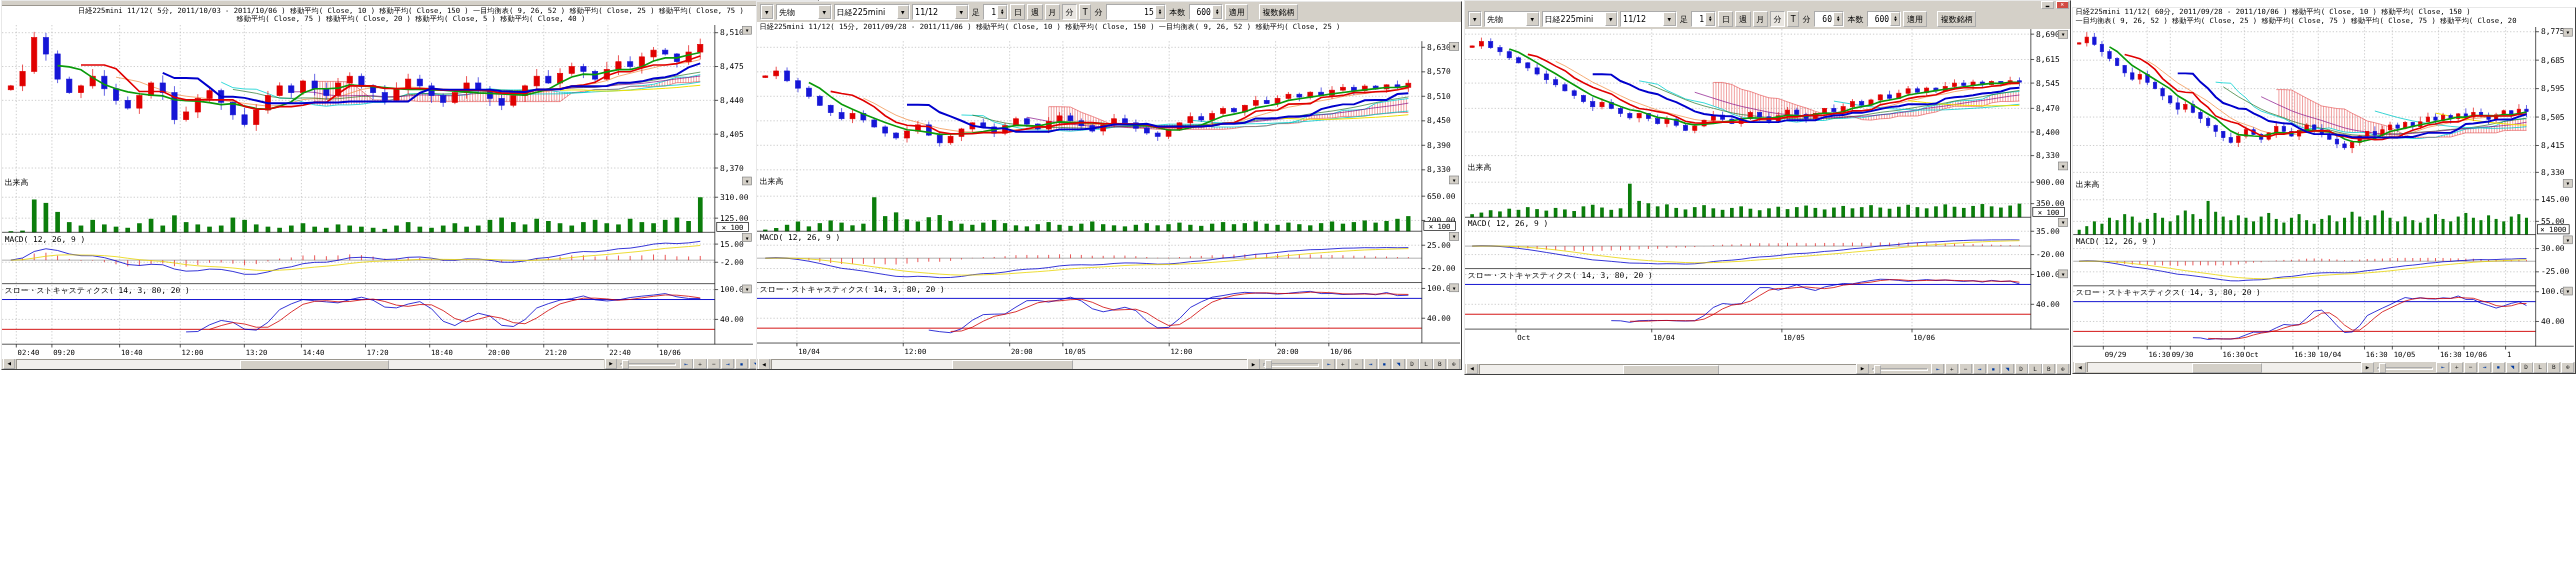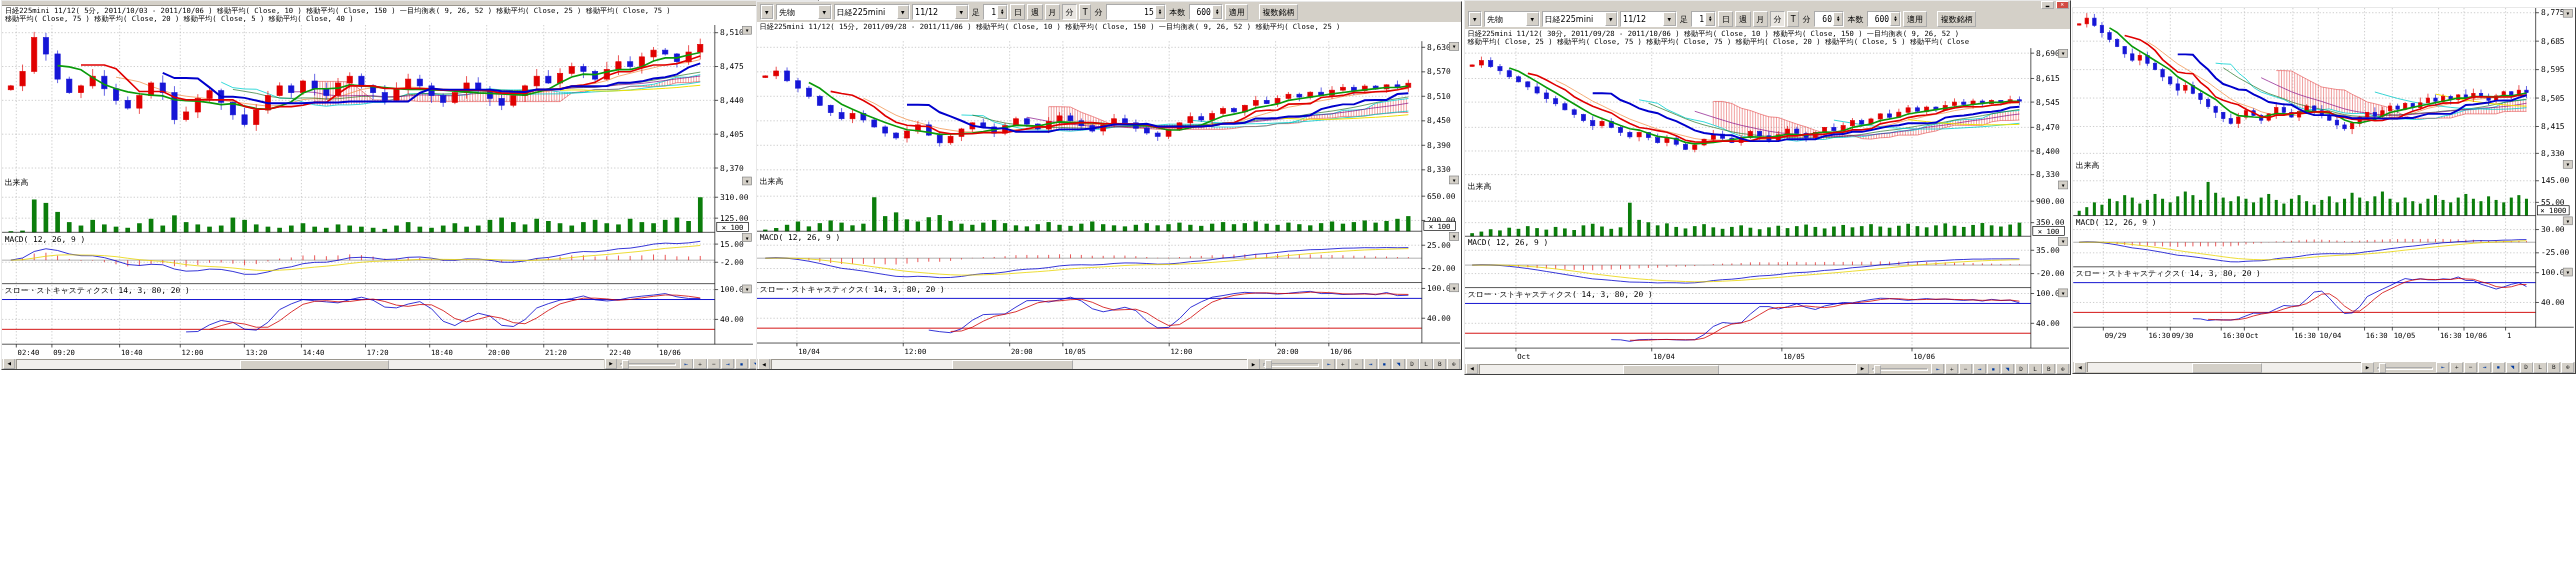--- a/index.html
+++ b/index.html
@@ -47,21 +47,21 @@
   .msthumb{position:absolute;left:4.6px;top:0.7px;width:4.6px;height:7.2px;
            background:#d4d0c8;border:0.7px outset #fff}
   .mbtn{width:11.2px;height:9.2px;flex:0 0 11.2px;border:0.7px outset #fff;background:#d4d0c8;
         font-size:6px;line-height:8px;display:flex;align-items:center;justify-content:center;
         color:#1a1a1a;font-family:"DejaVu Sans Mono",monospace}
 </style>
 </head>
 <body>
 
 <div id="root">
-    <div class="panel" style="left: 1.3px; top: 0px; width: 818px; height: 370px;">
+    <div class="panel" style="left: 1.3px; top: 0px; width: 818px; height: 370px; text-align: center;">
       <div class="topsliver"></div>
       <div class="header">
         <div>日経225mini 11/12( 5分, 2011/10/03 - 2011/10/06 )  移動平均( Close, 10 )  移動平均( Close, 150 )  一目均衡表( 9, 26, 52 )  移動平均( Close, 25 )  移動平均( Close, 75 )</div>
         <div>移動平均( Close, 75 )  移動平均( Close, 20 )  移動平均( Close, 5 )  移動平均( Close, 40 )</div>
       </div>
       <div class="chartwrap">
         <svg width="751" height="335" xmlns="http://www.w3.org/2000/svg" style="display:block" viewBox="0 0 1141 509">
           <line x1="21.7" y1="0" x2="21.7" y2="485" stroke="#b4b4b4" stroke-width="1" stroke-dasharray="2,3"></line>
           <line x1="75.8" y1="0" x2="75.8" y2="485" stroke="#b4b4b4" stroke-width="1" stroke-dasharray="2,3"></line>
           <line x1="178.7" y1="0" x2="178.7" y2="485" stroke="#b4b4b4" stroke-width="1" stroke-dasharray="2,3"></line>
@@ -1218,24 +1218,20 @@
           <div class="sval" style="width: 20px;">600</div>
           <div class="spinner">
             <div>▲</div>
             <div>▼</div>
           </div>
         </div>
         <div class="tbtn">適用</div>
         <div style="width: 6.6px;"></div>
         <div class="tbtn">複数銘柄</div>
       </div>
-      <div class="header">
-        <div>日経225mini 11/12( 30分, 2011/09/28 - 2011/10/06 )  移動平均( Close, 10 )  移動平均( Close, 150 )  一目均衡表( 9, 26, 52 )</div>
-        <div>移動平均( Close, 25 )  移動平均( Close, 75 )  移動平均( Close, 75 )  移動平均( Close, 20 )  移動平均( Close, 5 )  移動平均( Close</div>
-      </div>
       <div class="chartwrap">
         <svg width="604" height="316" xmlns="http://www.w3.org/2000/svg" style="display:block" viewBox="0 0 918 480">
           <line x1="77.4" y1="0" x2="77.4" y2="456" stroke="#b4b4b4" stroke-width="1" stroke-dasharray="2,3"></line>
           <line x1="283.8" y1="0" x2="283.8" y2="456" stroke="#b4b4b4" stroke-width="1" stroke-dasharray="2,3"></line>
           <line x1="481.6" y1="0" x2="481.6" y2="456" stroke="#b4b4b4" stroke-width="1" stroke-dasharray="2,3"></line>
           <line x1="679.4" y1="0" x2="679.4" y2="456" stroke="#b4b4b4" stroke-width="1" stroke-dasharray="2,3"></line>
           <line x1="0" y1="7.7" x2="860" y2="7.7" stroke="#b4b4b4" stroke-width="1" stroke-dasharray="2,3"></line>
           <line x1="0" y1="46.2" x2="860" y2="46.2" stroke="#b4b4b4" stroke-width="1" stroke-dasharray="2,3"></line>
           <line x1="0" y1="82.1" x2="860" y2="82.1" stroke="#b4b4b4" stroke-width="1" stroke-dasharray="2,3"></line>
           <line x1="0" y1="120.5" x2="860" y2="120.5" stroke="#b4b4b4" stroke-width="1" stroke-dasharray="2,3"></line>
@@ -1712,20 +1708,24 @@
         <div class="mbtn" style="color: rgb(0, 58, 158);">⇥</div>
         <div class="mbtn" style="color: rgb(0, 58, 158);">▪</div>
         <div class="mbtn" style="color: rgb(0, 58, 158);">◥</div>
         <div class="mbtn">D</div>
         <div class="mbtn">L</div>
         <div class="mbtn">B</div>
         <div class="mbtn">⊕</div>
       </div>
     </div>
     <div class="panel" style="left: 2072px; top: 6.6px; width: 504px; height: 367px;">
+      <div class="header">
+        <div>日経225mini 11/12( 60分, 2011/09/28 - 2011/10/06 )  移動平均( Close, 10 )  移動平均( Close, 150 )</div>
+        <div>一目均衡表( 9, 26, 52 )  移動平均( Close, 25 )  移動平均( Close, 75 )  移動平均( Close, 75 )  移動平均( Close, 20</div>
+      </div>
       <div class="chartwrap">
         <svg width="501" height="335" xmlns="http://www.w3.org/2000/svg" style="display:block" viewBox="0 0 762 510">
           <line x1="45.8" y1="0" x2="45.8" y2="486" stroke="#b4b4b4" stroke-width="1" stroke-dasharray="2,3"></line>
           <line x1="112.6" y1="0" x2="112.6" y2="486" stroke="#b4b4b4" stroke-width="1" stroke-dasharray="2,3"></line>
           <line x1="147.8" y1="0" x2="147.8" y2="486" stroke="#b4b4b4" stroke-width="1" stroke-dasharray="2,3"></line>
           <line x1="225.3" y1="0" x2="225.3" y2="486" stroke="#b4b4b4" stroke-width="1" stroke-dasharray="2,3"></line>
           <line x1="260.5" y1="0" x2="260.5" y2="486" stroke="#b4b4b4" stroke-width="1" stroke-dasharray="2,3"></line>
           <line x1="334.4" y1="0" x2="334.4" y2="486" stroke="#b4b4b4" stroke-width="1" stroke-dasharray="2,3"></line>
           <line x1="373.1" y1="0" x2="373.1" y2="486" stroke="#b4b4b4" stroke-width="1" stroke-dasharray="2,3"></line>
           <line x1="443.5" y1="0" x2="443.5" y2="486" stroke="#b4b4b4" stroke-width="1" stroke-dasharray="2,3"></line>

